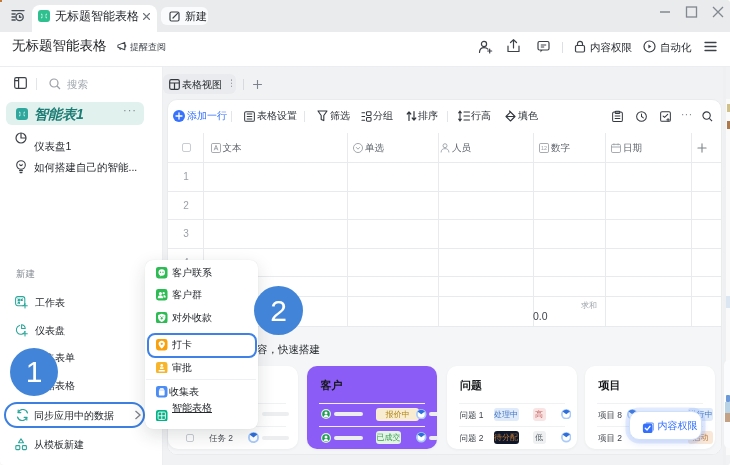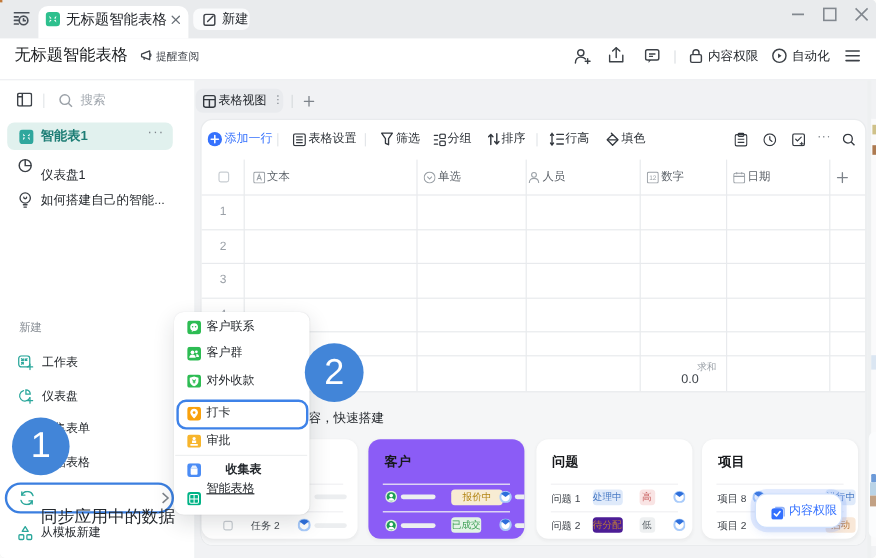--- a/index.html
+++ b/index.html
@@ -136,21 +136,21 @@
   <div class="abs" style="left:6px;top:102px;width:138px;height:23px;background:#e1f1ee;border-radius:6px;"></div>
   <svg class="ic" style="left:16px;top:107.5px;" width="12" height="12" viewBox="0 0 12 12">
     <rect x="0" y="0" width="12" height="12" rx="3" fill="#2fa79d"></rect>
     <g fill="#ffffff">
       <path d="M3 3.2 L5 5.2 L3.6 5.6 L3 3.2Z"></path>
         <path d="M9 3.2 L7 5.2 L8.4 5.6 L9 3.2Z"></path>
       <path d="M3 8.8 L5 6.8 L3.6 6.4 L3 8.8Z"></path>
         <path d="M9 8.8 L7 6.8 L8.4 6.4 L9 8.8Z"></path>
     </g>
   </svg>
-  <div class="abs" style="left:34px;top:108px;font-size:11px;line-height:12px;color:#1d7d75;font-weight:bold;">智能表1</div>
+  <div class="abs" style="left:34px;top:108px;font-size:14px;line-height:12px;color:#1d7d75;font-weight:bold;font-style:italic;">智能表1</div>
   <div class="abs" style="left:123px;top:104px;font-size:11px;color:#7d838a;letter-spacing:1px;">···</div>
 
   <svg class="ic" style="left:15px;top:132px;" width="12" height="12" viewBox="0 0 12 12">
     <g stroke="#3c4147" stroke-width="1.2" fill="none">
       <circle cx="6" cy="6" r="5"></circle>
         <path d="M6 1 V6 H11"></path>
     </g>
   </svg>
   <div class="abs" style="left:34px;top:140px;font-size:10.5px;line-height:12px;color:#24282d;">仪表盘1</div>
   <svg class="ic" style="left:15px;top:160px;" width="12" height="14" viewBox="0 0 12 14">
@@ -187,21 +187,21 @@
 
   <div class="abs" style="left:4px;top:402px;width:141px;height:26px;background:#ffffff;border:2.5px solid #3b7fe0;border-radius:13px;box-sizing:border-box;"></div>
   <svg class="ic" style="left:16px;top:409px;" width="13" height="12" viewBox="0 0 13 12">
     <g stroke="#2aa79b" stroke-width="1.2" fill="none" stroke-linecap="round">
       <path d="M11.5 4 A5 5 0 0 0 2.2 3.4"></path>
         <path d="M2.2 1 V3.6 H4.8"></path>
       <path d="M1.5 8 A5 5 0 0 0 10.8 8.6"></path>
         <path d="M10.8 11 V8.4 H8.2"></path>
     </g>
   </svg>
-  <div class="abs" style="left:34px;top:424px;font-size:14px;line-height:12px;color:#24282d;">同步应用中的数据</div>
+  <div class="abs" style="left:34px;top:410px;font-size:10px;line-height:12px;color:#24282d;">同步应用中的数据</div>
   <svg class="ic" style="left:134px;top:410px;" width="7" height="10" viewBox="0 0 7 10">
     <path d="M1.5 1 L6 5 L1.5 9" stroke="#7d838a" stroke-width="1.3" fill="none"></path>
   </svg>
   <svg class="ic" style="left:15px;top:438px;" width="13" height="13" viewBox="0 0 13 13">
     <g stroke="#2aa79b" stroke-width="1.1" fill="none" stroke-linejoin="round">
       <path d="M3.5 4.8 L6 0.9 L8.5 4.8 Z"></path>
       <rect x="0.8" y="7.6" width="4" height="4" rx="0.8"></rect>
       <rect x="7.4" y="7.6" width="4" height="4" rx="0.8"></rect>
     </g>
   </svg>
@@ -361,21 +361,21 @@
       <g stroke="#7d838a" stroke-width="1.2" stroke-linecap="round">
           <path d="M5.5 1 V10"></path>
           <path d="M1 5.5 H10"></path>
         </g>
     </svg>
     <div class="abs" style="left:4px;top:38px;width:28px;text-align:center;font-size:10px;color:#9ba1a8;">1</div>
     <div class="abs" style="left:4px;top:66.5px;width:28px;text-align:center;font-size:10px;color:#9ba1a8;">2</div>
     <div class="abs" style="left:4px;top:95px;width:28px;text-align:center;font-size:10px;color:#9ba1a8;">3</div>
     <div class="abs" style="left:4px;top:123.5px;width:28px;text-align:center;font-size:10px;color:#9ba1a8;">4</div>
     <div class="abs" style="left:365px;top:167px;width:64px;text-align:right;font-size:8px;color:#9ba1a8;">求和</div>
-    <div class="abs" style="left:365px;top:177px;width:84px;text-align:center;font-size:10.5px;color:#3f444b;">0.0</div>
+    <div class="abs" style="left:365px;top:177px;width:84px;text-align:left;font-size:10.5px;color:#3f444b;">0.0</div>
   </div>
 
   <div class="abs" style="left:257px;top:343px;font-size:10.5px;line-height:12px;color:#22262b;">容，快速搭建</div>
 
   <div class="abs" style="left:168px;top:366px;width:130px;height:83px;background:#ffffff;border-radius:10px;overflow:hidden;box-shadow:0 1px 3px rgba(31,35,41,0.05);">
     <div class="abs" style="left:12px;top:36.5px;width:106px;height:1px;background:#f0f1f3;"></div>
     <div class="abs" style="left:12px;top:60px;width:106px;height:1px;background:#f0f1f3;"></div>
     <div class="abs" style="left:94px;top:46px;width:26.5px;height:4px;background:#eceef0;border-radius:2px;"></div>
     <div class="abs" style="left:17.5px;top:67.5px;width:8px;height:8px;border:1px solid #c8cdd2;border-radius:2px;box-sizing:border-box;"></div>
     <div class="abs" style="left:41px;top:67px;font-size:8.5px;line-height:10px;color:#4a4f55;">任务 2</div>
@@ -423,21 +423,21 @@
     <div class="abs" style="left:12px;top:36.5px;width:106px;height:1px;background:#f0f1f3;"></div>
     <div class="abs" style="left:12px;top:60px;width:106px;height:1px;background:#f0f1f3;"></div>
     <div class="abs" style="left:13px;top:43.5px;font-size:8.5px;line-height:10px;color:#3f444b;">问题 1</div>
     <div class="abs" style="left:47px;top:41.5px;width:25px;height:13px;background:#dfeafa;border-radius:3px;font-size:8px;line-height:13px;text-align:center;color:#4779c4;">处理中</div>
     <div class="abs" style="left:86px;top:41.5px;width:13px;height:13px;background:#f9e4e4;border-radius:3px;font-size:8px;line-height:13px;text-align:center;color:#c75d5d;">高</div>
     <svg class="ic" style="left:114px;top:42.5px;" width="10.5" height="10.5" viewBox="0 0 12 12">
       <circle cx="6" cy="6" r="5" fill="#ffffff" stroke="#a9cbfa" stroke-width="2"></circle>
       <path d="M6 6 L1.8 2.8 A5.6 5.6 0 0 1 10.2 2.8 Z" fill="#2e6fdb"></path>
     </svg>
     <div class="abs" style="left:13px;top:67px;font-size:8.5px;line-height:10px;color:#3f444b;">问题 2</div>
-    <div class="abs" style="left:47px;top:65px;width:25px;height:13px;background:#4c1d95;border-radius:3px;font-size:8px;line-height:13px;text-align:center;color:#bd7a3a;">待分配</div>
+    <div class="abs" style="left:47px;top:65px;width:25px;height:13px;background:#0f172a;border-radius:3px;font-size:8px;line-height:13px;text-align:center;color:#bd7a3a;">待分配</div>
     <div class="abs" style="left:86px;top:65px;width:13px;height:13px;background:#eef0f1;border-radius:3px;font-size:8px;line-height:13px;text-align:center;color:#596067;">低</div>
     <svg class="ic" style="left:114px;top:66px;" width="10.5" height="10.5" viewBox="0 0 12 12">
       <circle cx="6" cy="6" r="5" fill="#ffffff" stroke="#a9cbfa" stroke-width="2"></circle>
       <path d="M6 6 L1.8 2.8 A5.6 5.6 0 0 1 10.2 2.8 Z" fill="#2e6fdb"></path>
     </svg>
   </div>
 
   <div class="abs" style="left:585px;top:366px;width:130px;height:83px;background:#ffffff;border-radius:10px;overflow:hidden;box-shadow:0 1px 3px rgba(31,35,41,0.05);">
     <div class="abs" style="left:13.5px;top:12.5px;font-size:11px;line-height:13px;font-weight:bold;color:#17191c;">项目</div>
     <div class="abs" style="left:12px;top:36.5px;width:106px;height:1px;background:#f0f1f3;"></div>
@@ -510,21 +510,21 @@
       <path d="M4.2 5.4 H7.8 V7.4 H4.2 Z" fill="#ffffff"></path>
       <path d="M2.8 8.4 H9.2 V9.8 H2.8 Z" fill="#ffffff"></path>
     </svg>
     <div class="abs t10" style="left:27px;top:101.5px;">审批</div>
     <div class="abs" style="left:1px;top:118.5px;width:110px;height:1px;background:#eef0f1;"></div>
     <svg class="ic" style="left:11px;top:126px;" width="11.5" height="11.5" viewBox="0 0 12 12">
       <rect width="12" height="12" rx="2.6" fill="#4b8cf5"></rect>
       <path d="M3 4.5 H9 V9.2 C9 9.7 8.7 10 8.2 10 H3.8 C3.3 10 3 9.7 3 9.2 Z" fill="#ffffff"></path>
       <path d="M4.5 2 H7.5 L9 4.5 H3 Z" fill="#ffffff" opacity="0.85"></path>
     </svg>
-    <div class="abs t10" style="left:43px;top:126px;font-weight:bold;">收集表</div>
+    <div class="abs t10" style="left:24px;top:126px;">收集表</div>
     <svg class="ic" style="left:11px;top:149.5px;" width="11.5" height="11.5" viewBox="0 0 12 12">
       <rect width="12" height="12" rx="2.6" fill="#00b386"></rect>
       <rect x="2.2" y="2.2" width="7.6" height="7.6" rx="1" fill="none" stroke="#ffffff" stroke-width="0.9"></rect>
       <path d="M2.2 6 H9.8 M6 2.2 V9.8" stroke="#ffffff" stroke-width="0.9"></path>
     </svg>
     <div class="abs t10" style="left:27px;top:142px;text-decoration:underline;">智能表格</div>
   </div>
 
   <div class="abs" style="left:10px;top:348px;width:48px;height:48px;border-radius:50%;background:#4285d8;
        color:#ffffff;font-size:30px;text-align:center;line-height:48px;">1</div>

